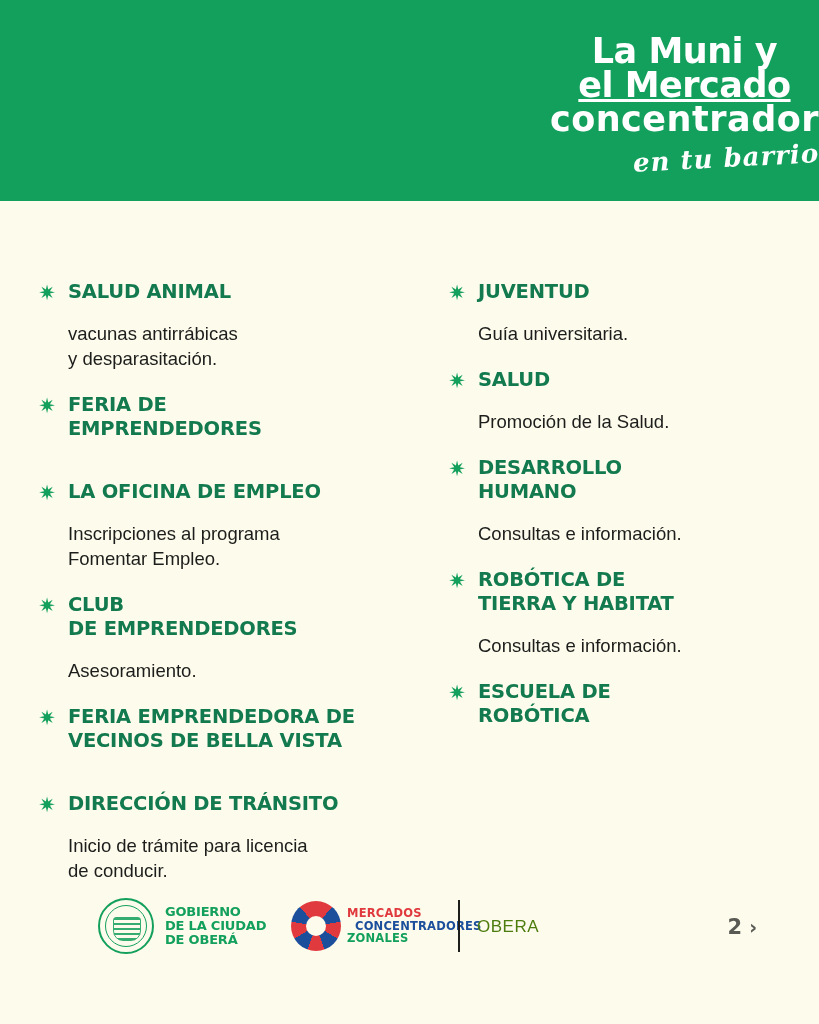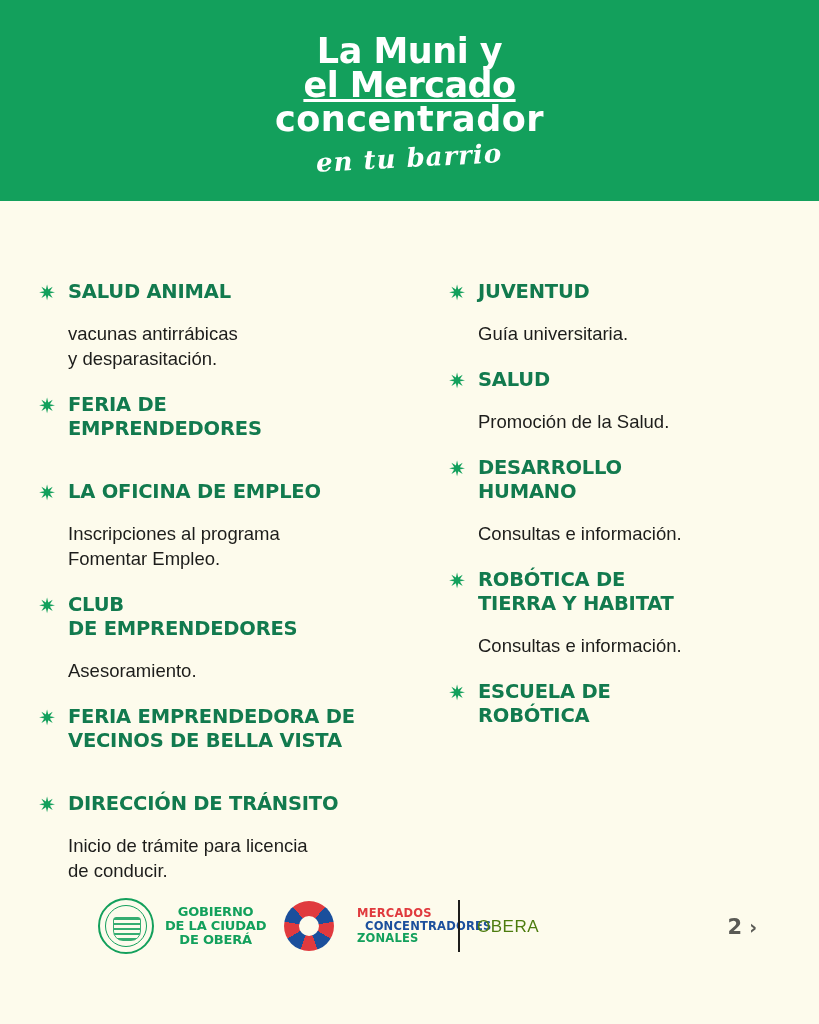--- a/index.html
+++ b/index.html
@@ -21,21 +21,21 @@
 
   
   .header {
     position: absolute;
     top: 0; left: 0;
     width: 819px;
     height: 201px;
     background: #13a05c;
     display: flex;
     flex-direction: column;
-    align-items: center;
+    align-items: flex-end;
     justify-content: center;
   }
 
   .header-title {
     color: #ffffff;
     text-align: center;
     font-family: "DejaVu Sans", sans-serif;
     font-weight: bold;
     font-size: 35px;
     line-height: 34px;
@@ -154,30 +154,29 @@
     opacity: .85;
   }
   .gob-text {
     color: #13a05c;
     font-family: "DejaVu Sans", sans-serif;
     font-weight: bold;
     font-size: 13px;
     line-height: 14px;
     letter-spacing: -0.2px;
     white-space: pre-line;
-    text-align: center;
   }
 
   .mcz-logo {
     position: absolute;
-    left: 284px;
+    left: 291px;
     top: 3px;
     display: flex;
     align-items: center;
-    gap: 23px;
+    gap: 6px;
   }
   .mcz-mark {
     width: 50px; height: 50px;
     border-radius: 50%;
     position: relative;
     background:
       conic-gradient(#e03a3e 0deg 40deg, #1b4f9c 40deg 80deg,
                      #e03a3e 80deg 120deg, #1b4f9c 120deg 160deg,
                      #e03a3e 160deg 200deg, #1b4f9c 200deg 240deg,
                      #e03a3e 240deg 280deg, #1b4f9c 280deg 320deg,

